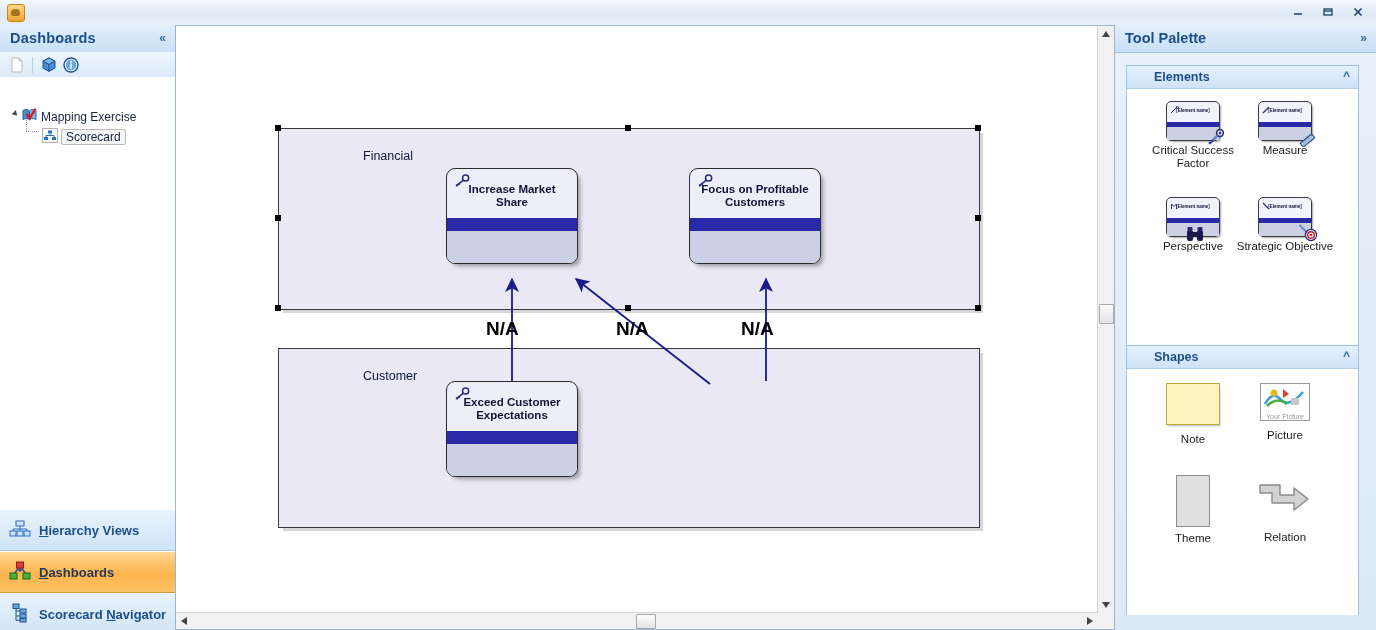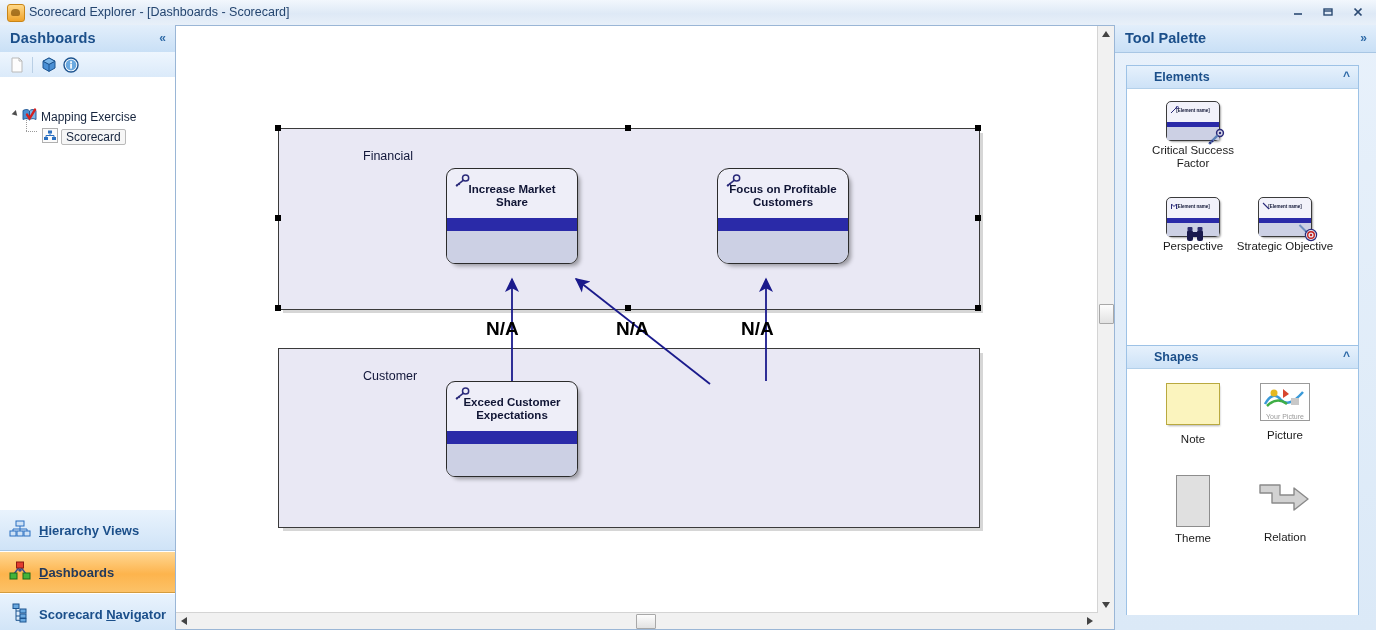--- a/index.html
+++ b/index.html
@@ -131,21 +131,20 @@
   .themeshape{width:32px;height:50px;margin:0 auto;background:#e0e0e0;border:1px solid #8d8d8d;}
   .relshape{width:54px;height:36px;margin:0 auto;}
 </style>
 </head>
 <body>
 
 <div class="app">
 
   <div class="titlebar">
     <div class="tb-icon"></div>
-    <div class="tb-title">Scorecard Explorer - [Dashboards - Scorecard]</div>
     <div class="winbtns">
       <div class="winbtn">
         <svg width="12" height="12" viewBox="0 0 12 12">
             <line x1="2" y1="8" x2="10" y2="8" stroke="#2b4a73" stroke-width="1.6"></line>
           </svg>
       </div>
       <div class="winbtn">
         <svg width="12" height="12" viewBox="0 0 12 12">
             <rect x="2" y="3" width="8" height="6" fill="none" stroke="#2b4a73" stroke-width="1.4"></rect>
             <line x1="2" y1="5" x2="10" y2="5" stroke="#2b4a73" stroke-width="1.4"></line>
@@ -300,21 +299,21 @@
             <circle cx="12.6" cy="4" r="3.1" fill="none" stroke="#2a2a7a" stroke-width="1.5"></circle>
             <path d="M10.4 6.2 L3 12.2" stroke="#2a2a7a" stroke-width="1.6" fill="none"></path>
             <path d="M5.2 9.2 L6.8 10.6 M3.4 10.6 L4.8 12" stroke="#2a2a7a" stroke-width="1.4" fill="none"></path>
           </svg>
         </span>
         <div class="ttl">Increase Market Share</div>
         <div class="bar"></div>
         <div class="foot"></div>
       </div>
 
-      <div class="node" style="left:541px;top:142px;border-radius:12px;">
+      <div class="node" style="left:513px;top:142px;">
         <span class="key">
           <svg width="18" height="14" viewBox="0 0 18 14">
             <circle cx="12.6" cy="4" r="3.1" fill="none" stroke="#2a2a7a" stroke-width="1.5"></circle>
             <path d="M10.4 6.2 L3 12.2" stroke="#2a2a7a" stroke-width="1.6" fill="none"></path>
             <path d="M5.2 9.2 L6.8 10.6 M3.4 10.6 L4.8 12" stroke="#2a2a7a" stroke-width="1.4" fill="none"></path>
           </svg>
         </span>
         <div class="ttl">Focus on Profitable Customers</div>
         <div class="bar"></div>
         <div class="foot"></div>
@@ -403,20 +402,39 @@
                 <circle cx="14" cy="6" r="3.4" fill="#d9d9e8" stroke="#2a2a7a" stroke-width="1.5"></circle>
                 <circle cx="14" cy="6" r="1.2" fill="#2a2a7a"></circle>
                 <path d="M11.6 8.4 L3 17" stroke="#5a7fb5" stroke-width="2.4"></path>
                 <path d="M5.4 13.2 L7.2 15 M3.4 15 L5 16.8" stroke="#2a2a7a" stroke-width="1.5"></path>
               </svg>
             </div>
           </div>
           <div class="lbl">Critical Success Factor</div>
         </div>
 
+        <div class="tile" style="left:106px;top:12px;">
+          <div class="minicard">
+            <div class="tl">
+              <svg width="9" height="9" viewBox="0 0 9 9">
+                  <path d="M1 7 L7 1" stroke="#2a2a7a" stroke-width="1.2"></path>
+                </svg>
+            </div>
+            <div class="mtxt">[Element name]</div>
+            <div class="mbar"></div>
+              <div class="mfoot"></div>
+            <div class="badge">
+              <svg width="20" height="20" viewBox="0 0 20 20">
+                <rect x="2" y="11" width="15" height="5" fill="#9fc0e4" stroke="#2a4d7a" transform="rotate(-40 9.5 13.5)"></rect>
+                <path d="M6 12 l1.6 1.6 M9 9.6 l1.6 1.6 M12 7.2 l1.6 1.6" stroke="#2a4d7a" stroke-width="1"></path>
+              </svg>
+            </div>
+          </div>
+          <div class="lbl">Measure</div>
+        </div>
 
         <div class="tile" style="left:14px;top:108px;">
           <div class="minicard">
             <div class="tl">
               <svg width="9" height="9" viewBox="0 0 9 9">
                   <path d="M1.5 7 L1.5 2 M1.5 2 L4 4.5 L6.5 2 L6.5 7" stroke="#2a2a7a" stroke-width="1" fill="none"></path>
                 </svg>
             </div>
             <div class="mtxt">[Element name]</div>
             <div class="mbar"></div>

